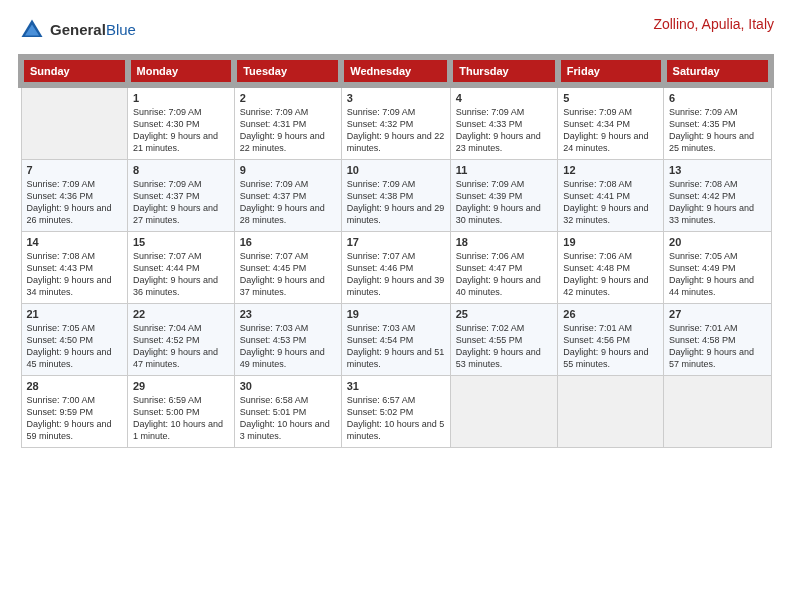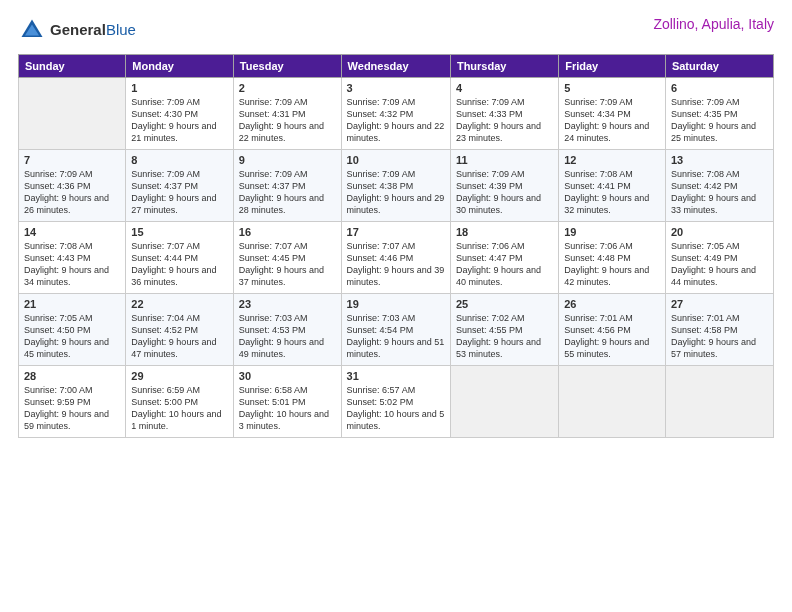--- a/index.html
+++ b/index.html
@@ -48,35 +48,35 @@
     }
     .title-block h1 {
       font-size: 32px;
       font-weight: bold;
       color: #333;
       line-height: 1.1;
     }
     .title-block h2 {
       font-size: 14px;
       font-weight: normal;
-      color: #a21caf;
+      color: #b91c1c;
     }
     .calendar {
       width: 100%;
       border-collapse: collapse;
       font-size: 10px;
     }
     .calendar thead tr th {
-      background-color: #4c1d95;
+      background-color: #b91c1c;
       color: #fff;
       text-align: left;
       padding: 5px 6px;
       font-size: 11px;
       font-weight: bold;
-      border: 1px solid #a3a3a3;
+      border: 6px solid #a3a3a3;
     }
     .calendar tbody tr td {
       border: 1px solid #ccc;
       vertical-align: top;
       padding: 4px 5px;
       width: 113px;
       min-height: 72px;
       height: 72px;
       background: #fff;
     }

